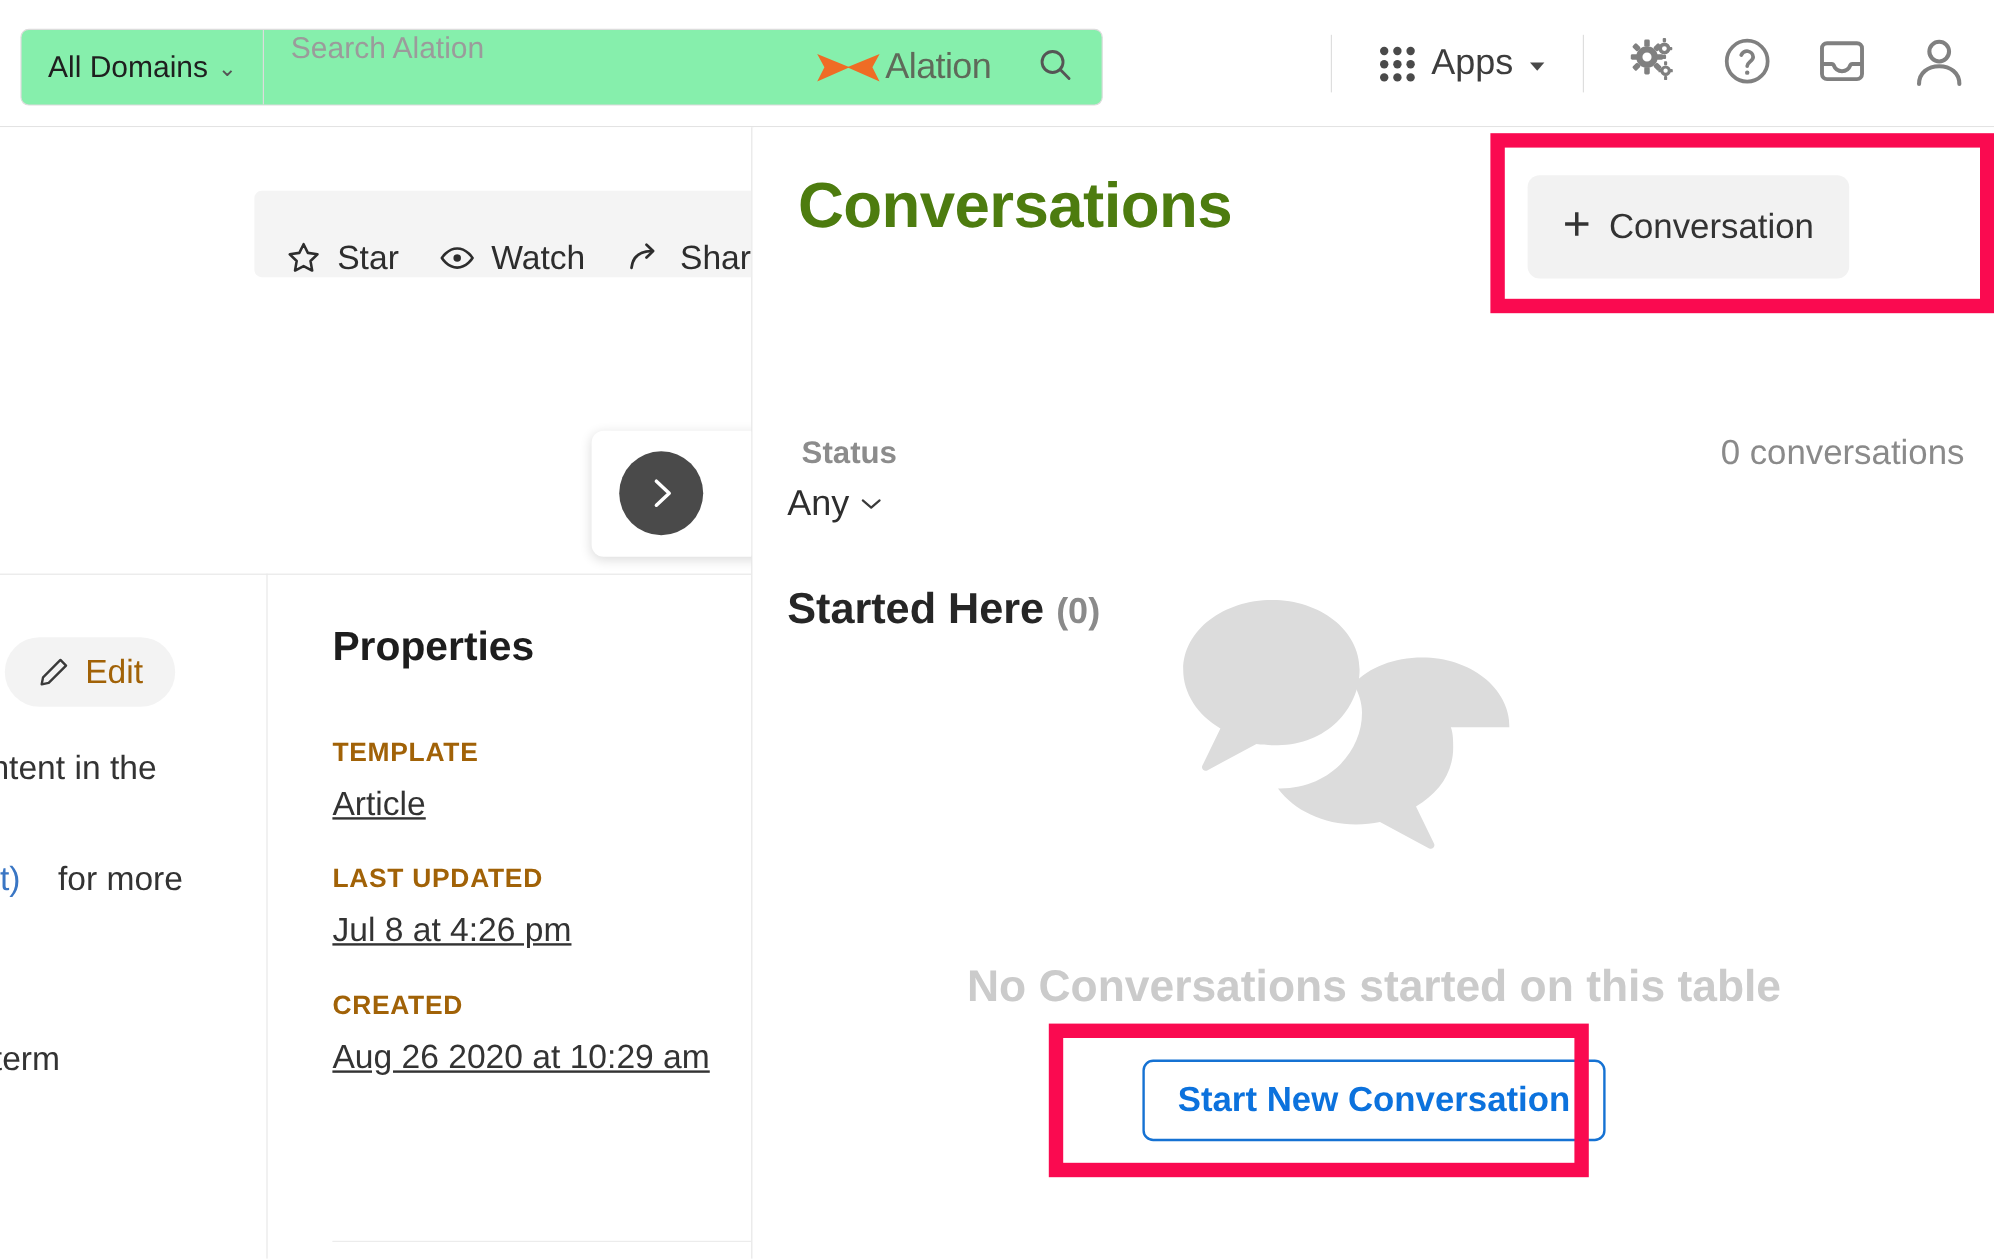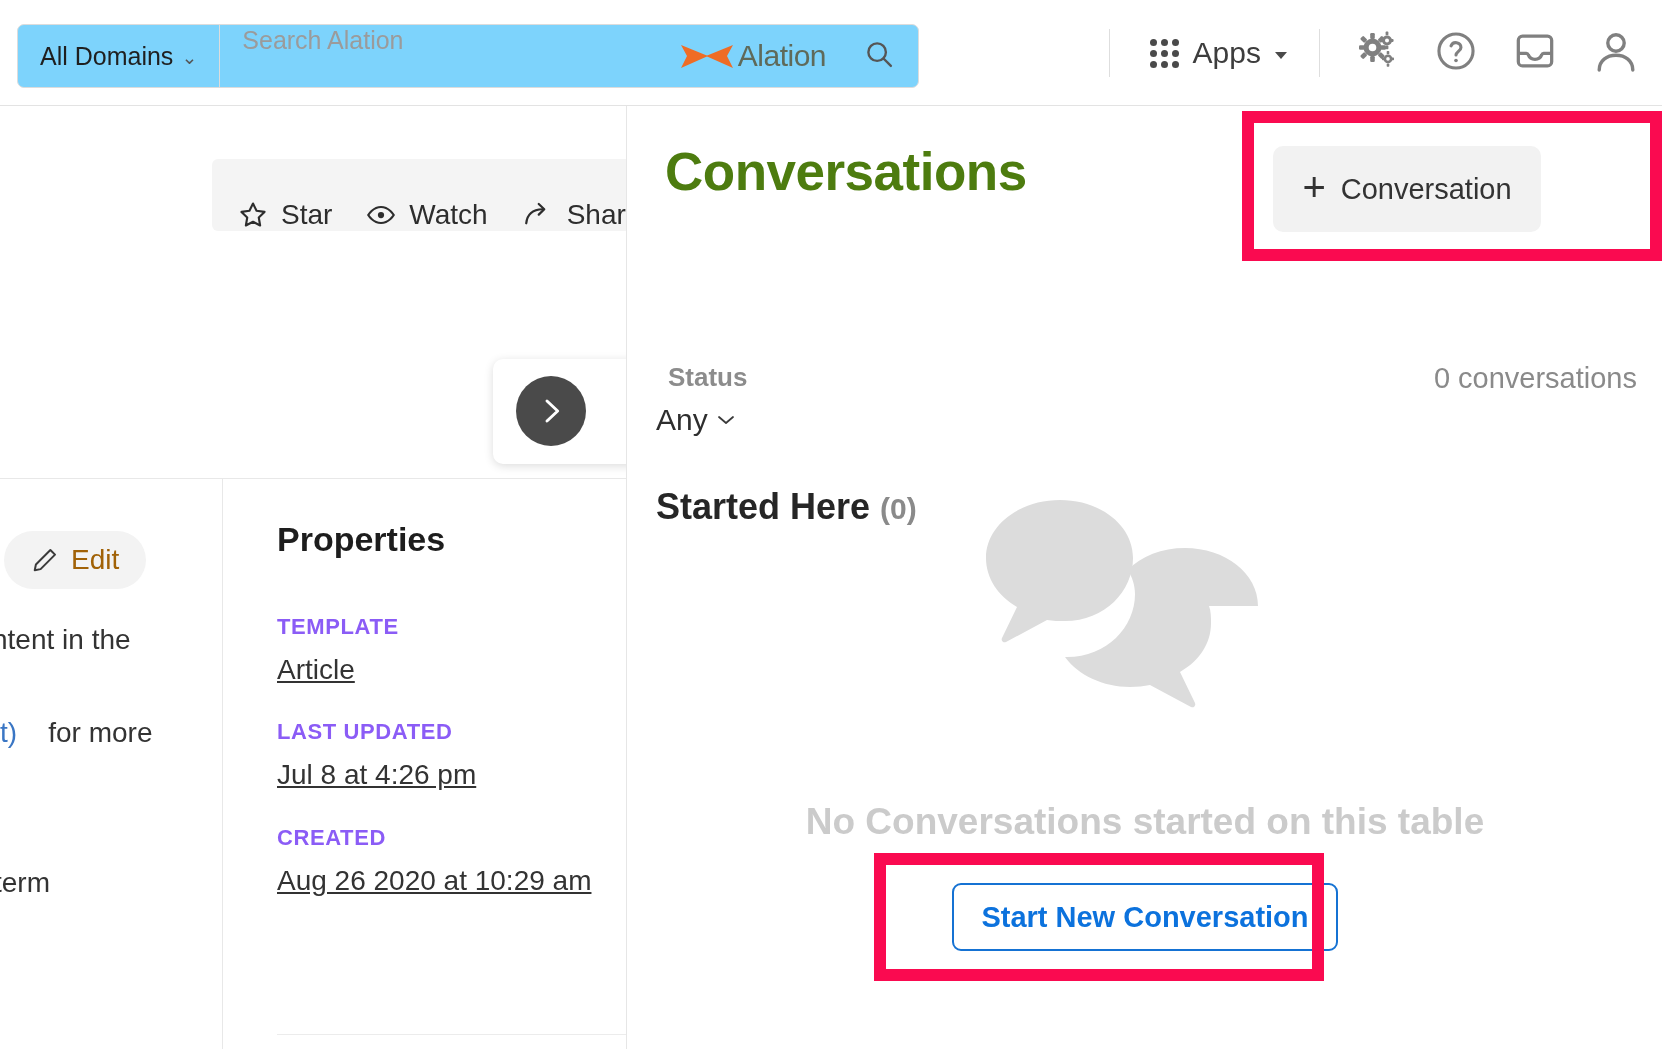--- a/index.html
+++ b/index.html
@@ -30,21 +30,21 @@
   .search-wrap {
     position: absolute;
     left: 17px; top: 24px;
     width: 902px;
     height: 64px;
     border: 1px solid #dcdcdc;
     border-radius: 7px;
     box-sizing: border-box;
     display: flex;
     align-items: stretch;
-    background: #7dd3fc;
+    background: #86efac;
   }
   .domain-select {
     display: flex;
     align-items: center;
     gap: 8px;
     padding: 0 22px;
     font-size: 25px;
     color: #1f1f1f;
     border-right: 1px solid #dcdcdc;
     cursor: pointer;
@@ -250,21 +250,21 @@
     left: 277px; top: 414px;
     font-size: 34px;
     font-weight: bold;
     color: #1d1d1d;
   }
   .prop-label {
     position: absolute;
     font-size: 22px;
     font-weight: bold;
     letter-spacing: 0.6px;
-    color: #8b5cf6;
+    color: #a16207;
   }
   .prop-value {
     position: absolute;
     font-size: 28px;
     color: #333;
     white-space: nowrap;
     text-decoration: underline;
   }
   .pl-1 { left: 277px; top: 508px; }
   .pv-1 { left: 277px; top: 548px; }

